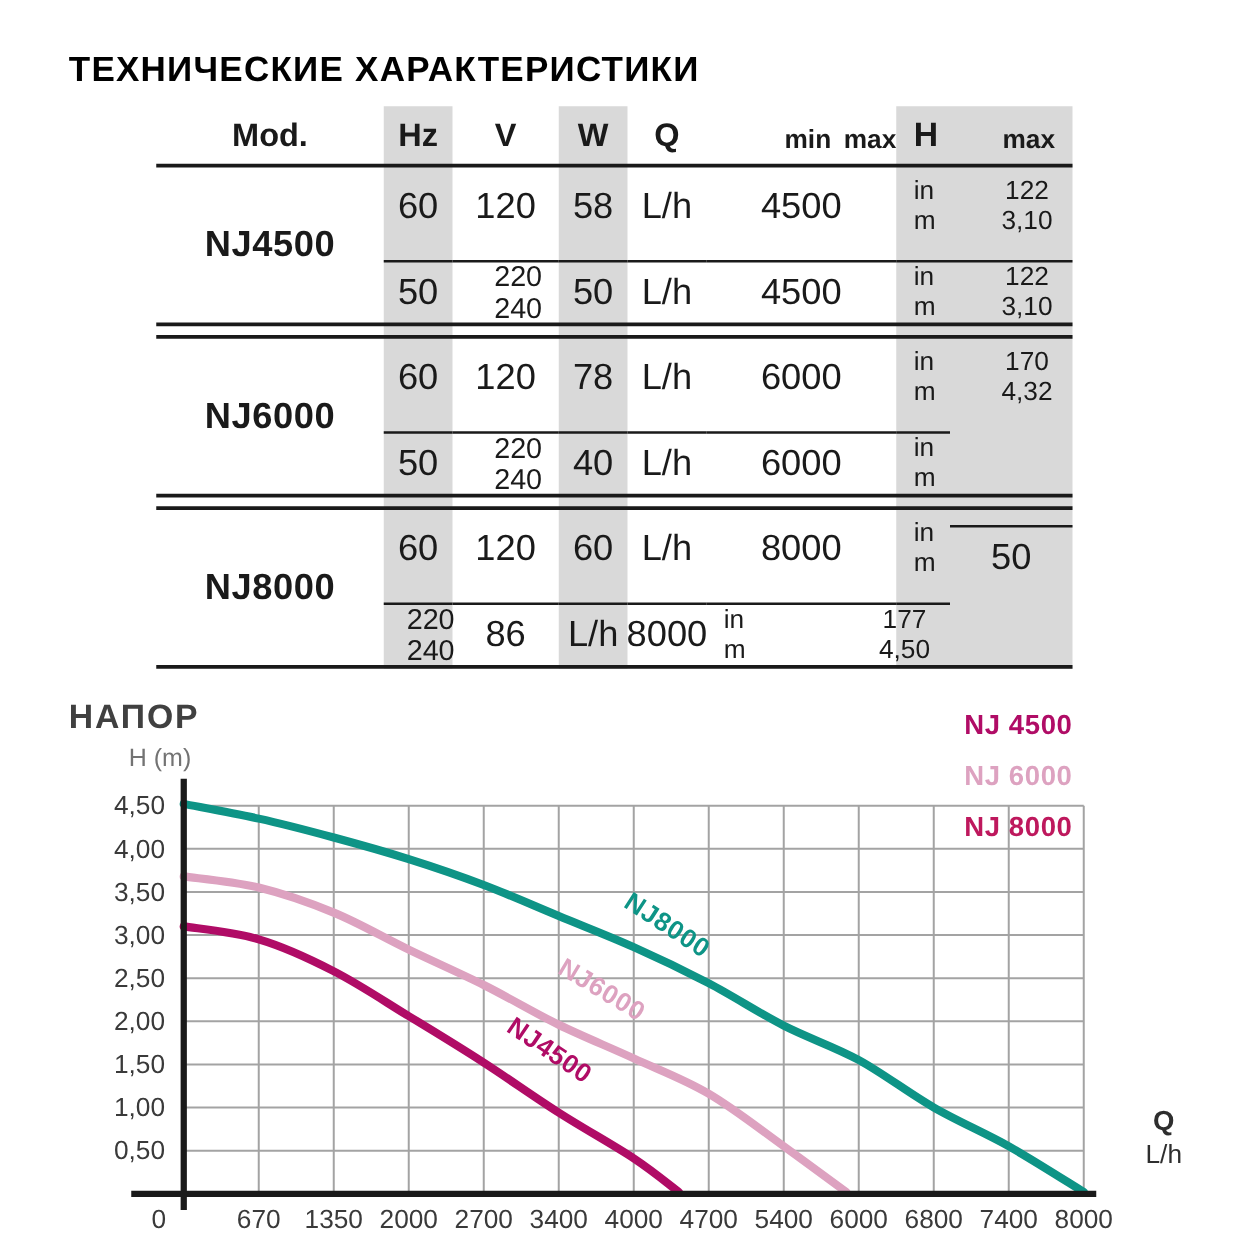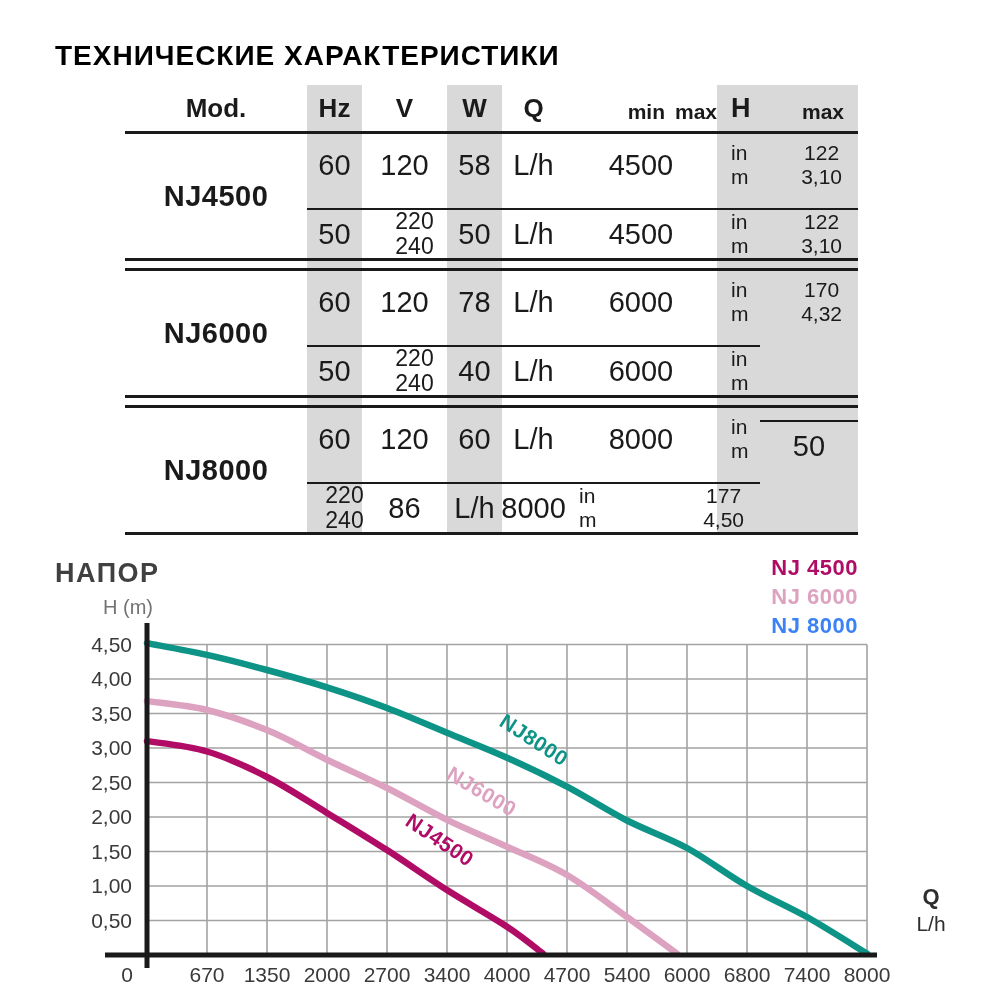--- a/index.html
+++ b/index.html
@@ -37,21 +37,21 @@
   .r2{border-top:2px solid #1a1a1a;margin-top:12px;}
   .stack{font-size:23px;line-height:25px;white-space:pre-line;text-align:center;padding-left:20px;}
   .hunits{font-size:21px;line-height:24px;white-space:pre-line;justify-content:flex-start;padding-left:14px;}
   .hvals{font-size:21px;line-height:24px;white-space:pre-line;justify-content:flex-end;padding-right:16px;text-align:center;}
   
   .chart-title{
     position:absolute;left:55px;top:558px;margin:0;
     font-size:27px;font-weight:bold;letter-spacing:1.5px;color:#404040;
   }
   .legend{position:absolute;top:553px;right:142px;text-align:right;z-index:2;}
-  .legend-item{font-size:22px;font-weight:bold;line-height:29px;letter-spacing:0.5px;}
+  .legend-item{font-size:22px;font-weight:bold;line-height:29px;letter-spacing:0.5px;margin-top:12px;}
   .ylab{position:absolute;left:92px;top:596px;width:72px;text-align:center;
         font-size:20px;color:#737373;}
   #chart-svg{position:absolute;left:0;top:555px;}
   .xlab-q{position:absolute;left:905px;top:884px;width:52px;text-align:center;
           font-size:22px;font-weight:bold;color:#2e2e2e;}
   .xlab-unit{position:absolute;left:905px;top:912px;width:52px;text-align:center;
           font-size:21px;color:#2e2e2e;}
 </style>
 </head>
 <body>
@@ -143,21 +143,21 @@
       <div class="cell r2 hvals">177
 4,50</div>
     </div>
   </div>
 
   <h2 class="chart-title">НАПОР</h2>
 
   <div class="legend">
     <div class="legend-item" style="color: rgb(176, 12, 102);">NJ 4500</div>
     <div class="legend-item" style="color: rgb(221, 162, 192);">NJ 6000</div>
-    <div class="legend-item" style="color: #3b82f6; text-align: center;">NJ 8000</div>
+    <div class="legend-item" style="color: #be185d; text-align: center;">NJ 8000</div>
   </div>
 
   <div class="ylab">H (m)</div>
 
   <svg id="chart-svg" width="1000" height="445" viewBox="0 555 1000 445" xmlns="http://www.w3.org/2000/svg">
       <line x1="207" y1="644.5" x2="207" y2="955" stroke="#A3A3A3" stroke-width="1.6"></line>
       <line x1="267" y1="644.5" x2="267" y2="955" stroke="#A3A3A3" stroke-width="1.6"></line>
       <line x1="327" y1="644.5" x2="327" y2="955" stroke="#A3A3A3" stroke-width="1.6"></line>
       <line x1="387" y1="644.5" x2="387" y2="955" stroke="#A3A3A3" stroke-width="1.6"></line>
       <line x1="447" y1="644.5" x2="447" y2="955" stroke="#A3A3A3" stroke-width="1.6"></line>

